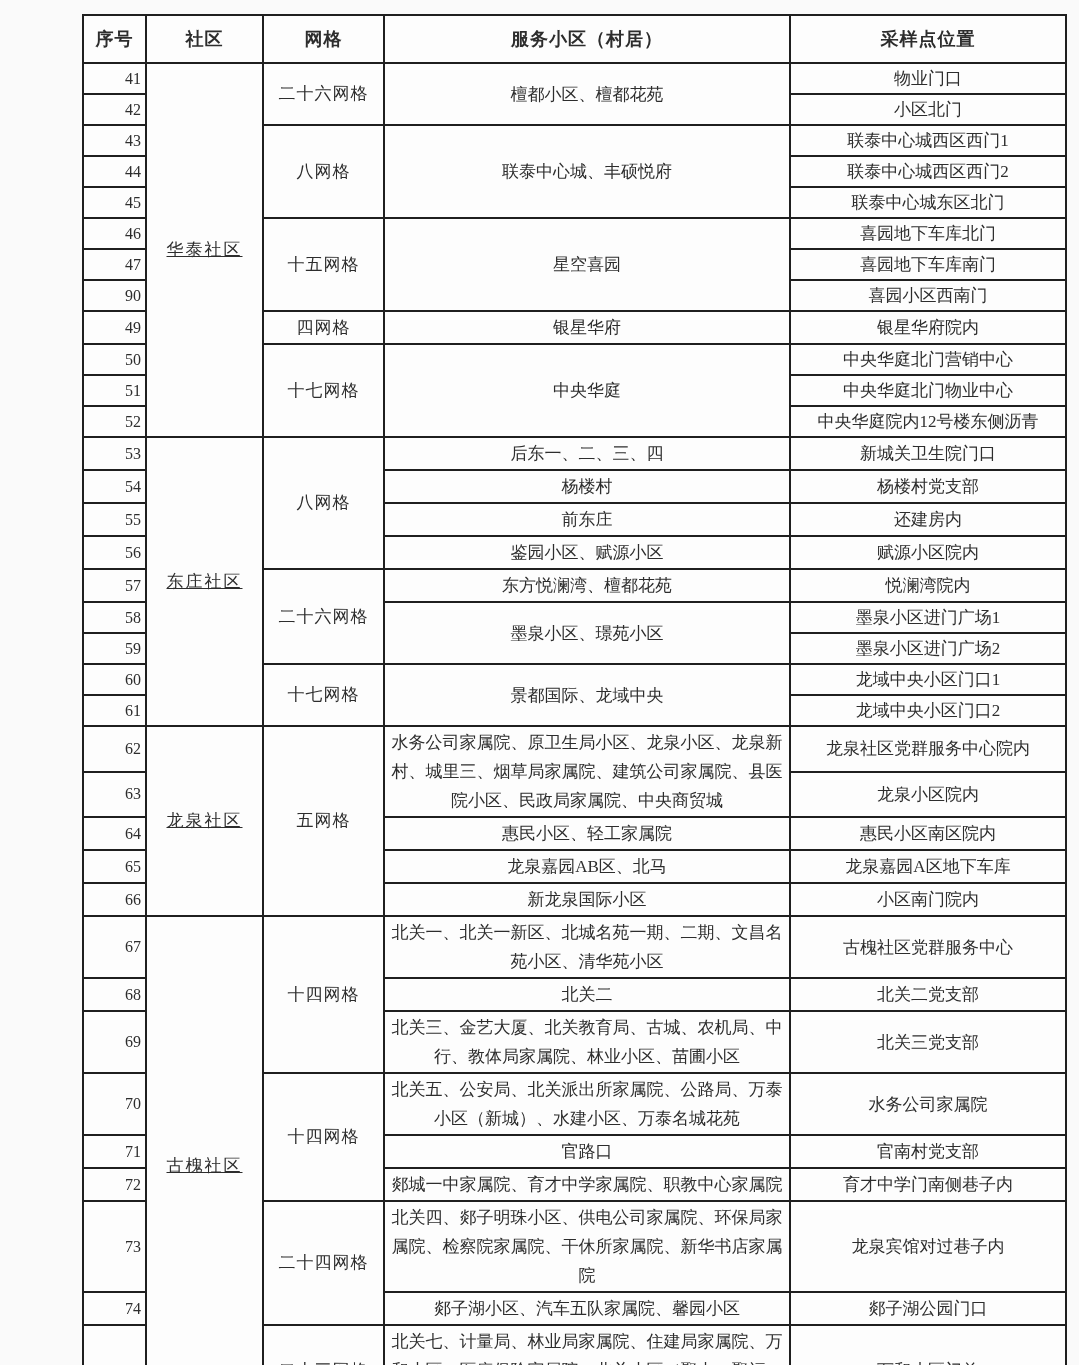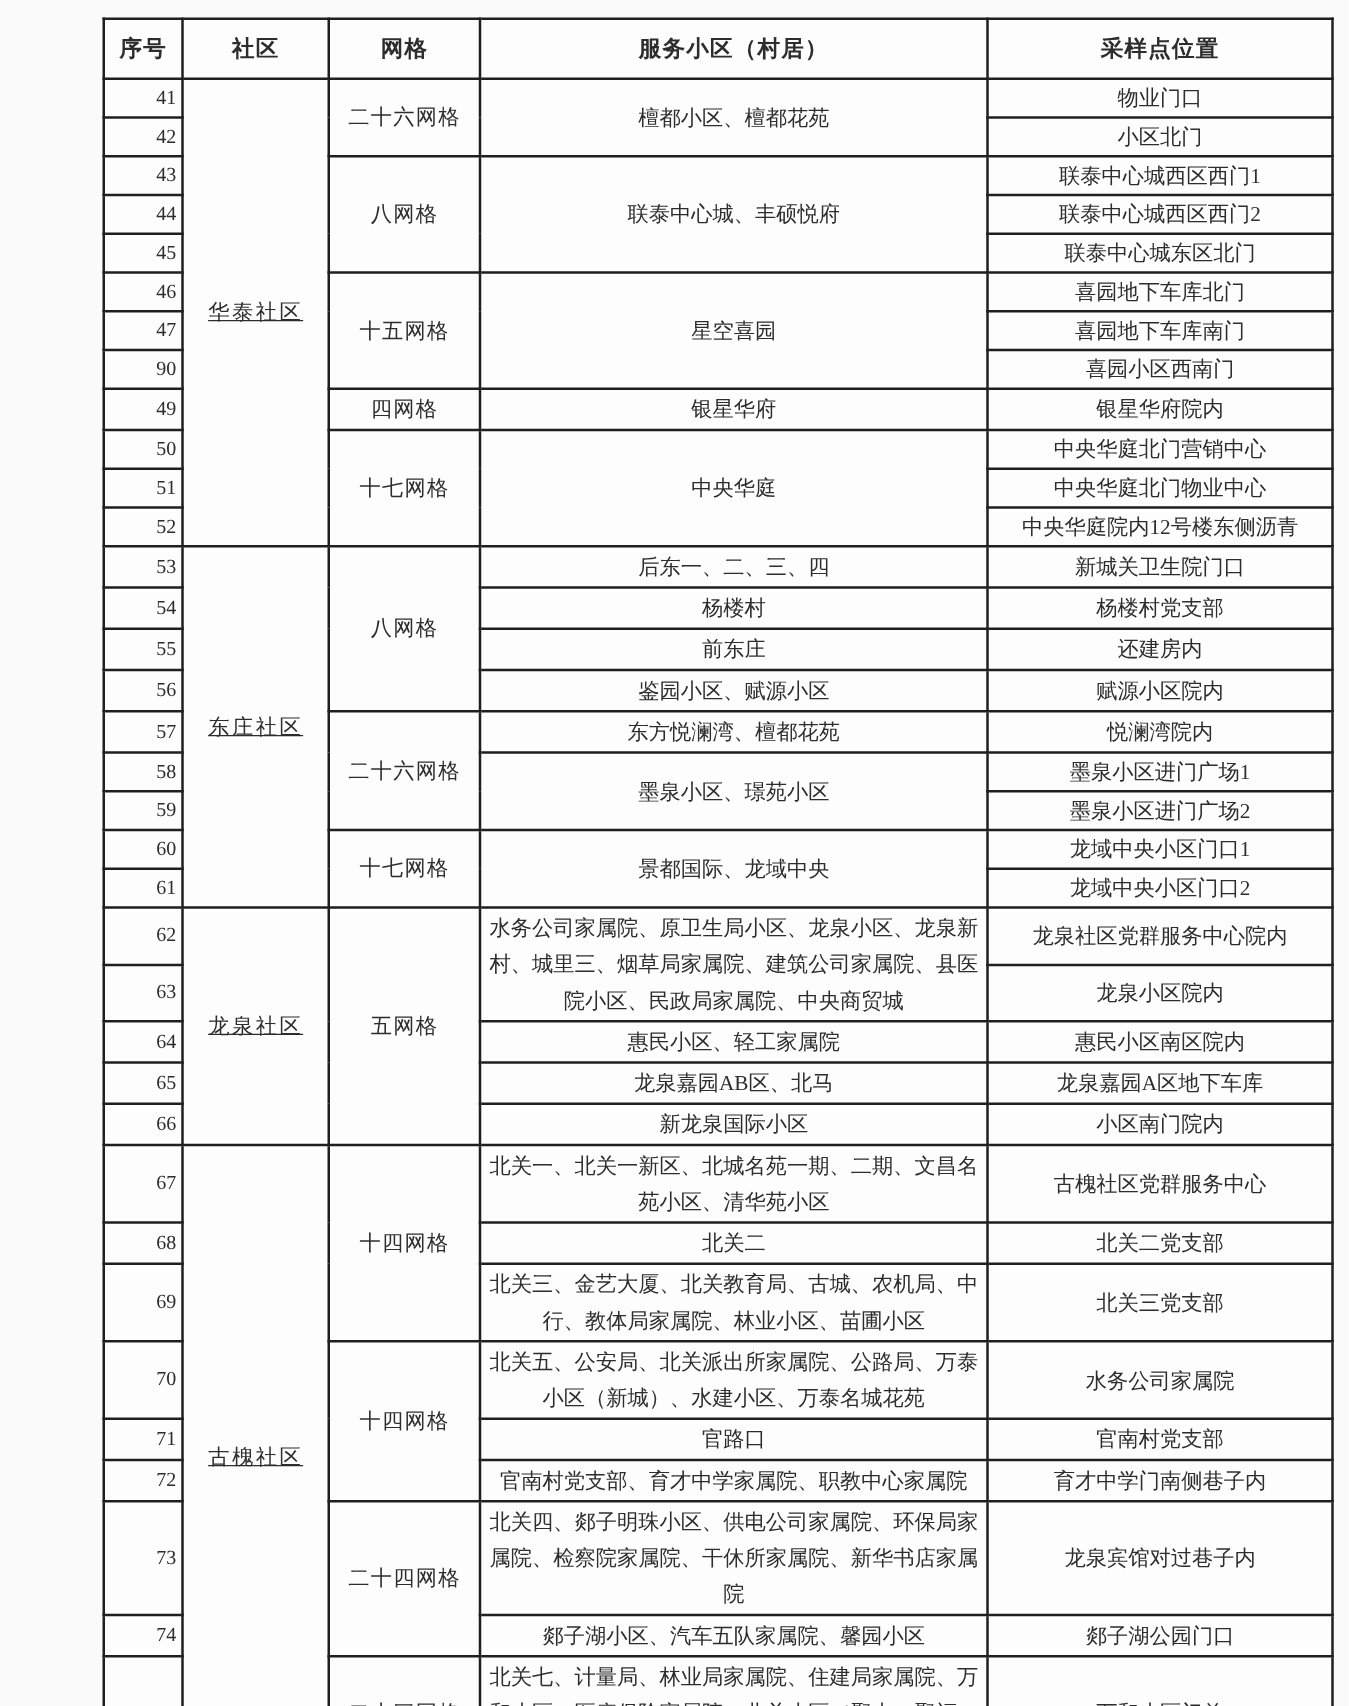--- a/index.html
+++ b/index.html
@@ -220,21 +220,21 @@
           <td class="service-cell">北关五、公安局、北关派出所家属院、公路局、万泰小区（新城）、水建小区、万泰名城花苑</td>
           <td class="location-cell">水务公司家属院</td>
         </tr>
         <tr>
           <td class="row-number-cell">71</td>
           <td class="service-cell">官路口</td>
           <td class="location-cell">官南村党支部</td>
         </tr>
         <tr>
           <td class="row-number-cell">72</td>
-          <td class="service-cell">官南村党支部、育才中学家属院、职教中心家属院</td>
+          <td class="service-cell">郯城一中家属院、育才中学家属院、职教中心家属院</td>
           <td class="location-cell">育才中学门南侧巷子内</td>
         </tr>
         <tr>
           <td class="row-number-cell">73</td>
           <td rowspan="2" class="grid-cell">二十四网格</td>
           <td class="service-cell">北关四、郯子明珠小区、供电公司家属院、环保局家属院、检察院家属院、干休所家属院、新华书店家属院</td>
           <td class="location-cell">龙泉宾馆对过巷子内</td>
         </tr>
         <tr>
           <td class="row-number-cell">74</td>

